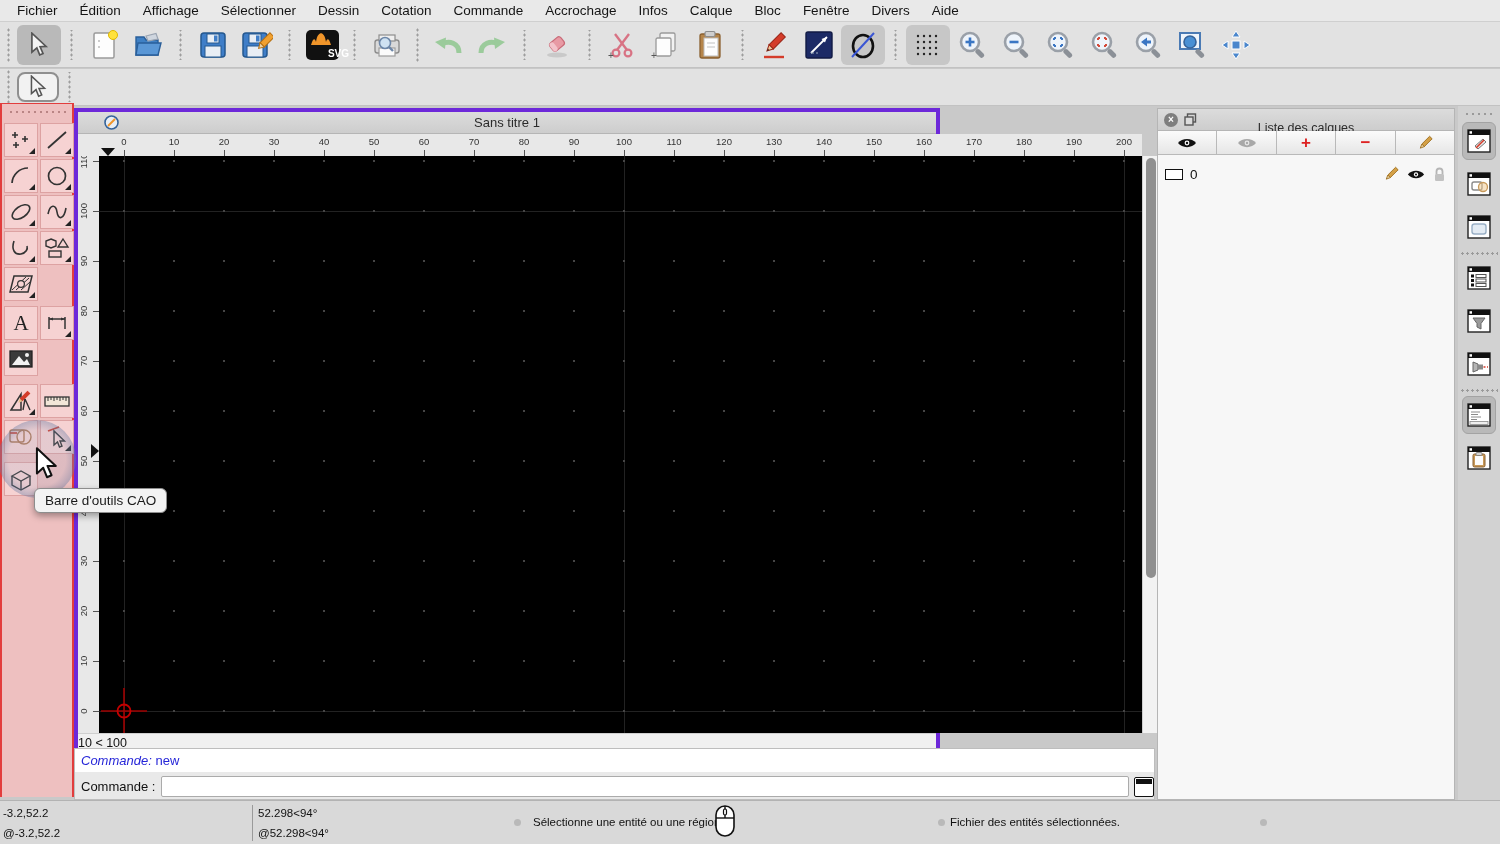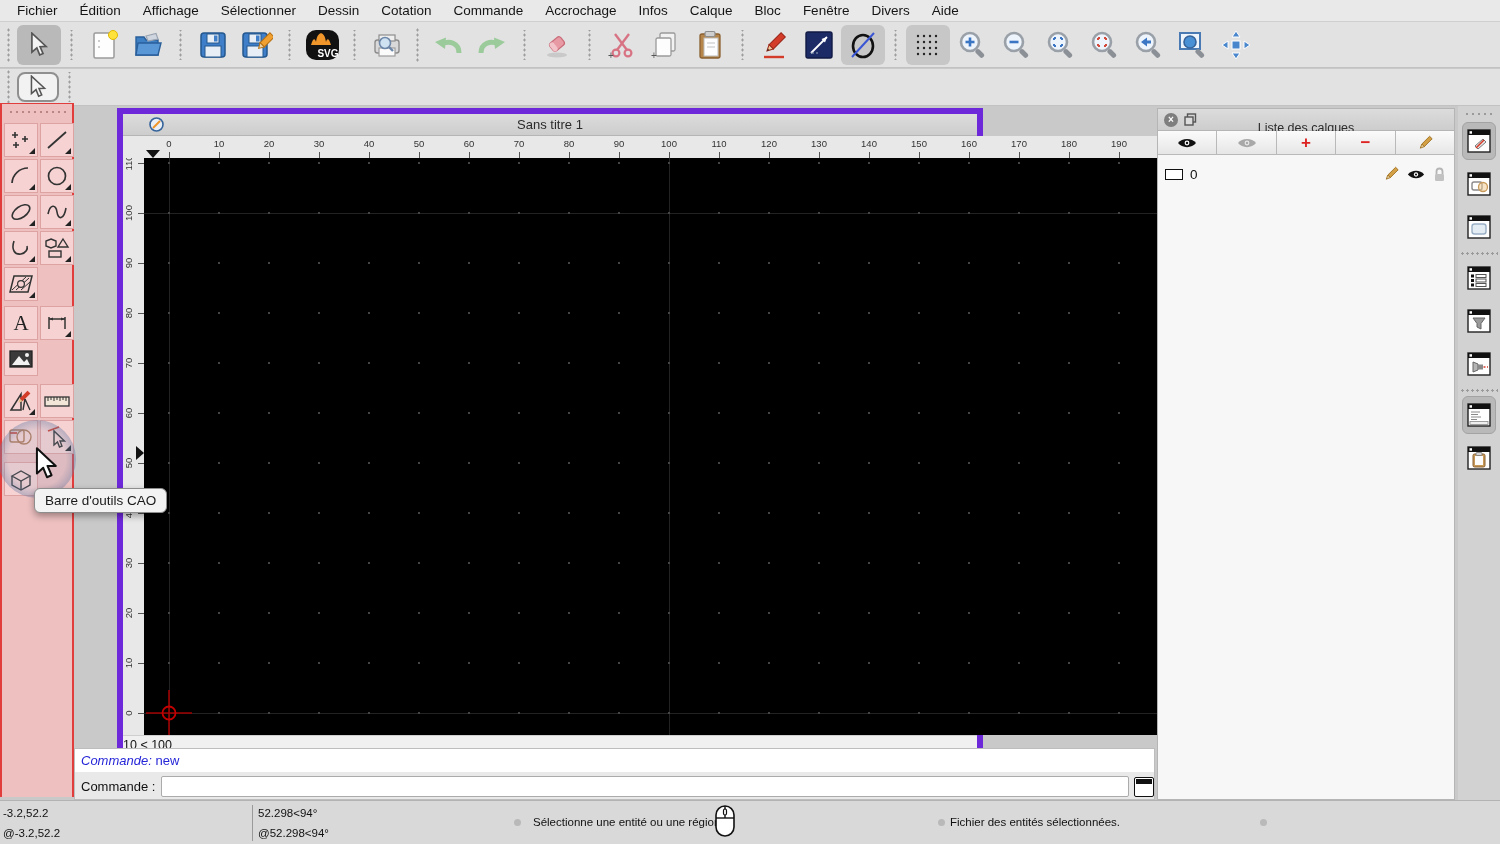--- a/index.html
+++ b/index.html
@@ -25,21 +25,21 @@
 
   
   .left-palette { position:absolute; left:0; top:103px; width:74px; height:694px; background:#eec0c0; border-left:2px solid #e23d3d; border-right:2px solid #e23d3d; border-top:1px solid #e23d3d; }
   .lp-handle { position:absolute; left:6px; top:6px; width:60px; height:4px;
           background-image:radial-gradient(circle,#b98585 1px,transparent 1.3px); background-size:6px 4px; }
   .lp-cell { position:absolute; width:34px; height:34px; background:#f6d2d2; border:1px solid #dda2a2; display:flex; align-items:center; justify-content:center; }
   .lp-cell .tri { position:absolute; right:2px; bottom:2px; width:0; height:0; border-left:6px solid transparent; border-bottom:6px solid #222; }
   .lp-cell svg { display:block; }
 
   
-  .doc-window { position:absolute; left:74px; top:108px; width:866px; height:640px; background:#e8e8e8; border:6px solid #6d28d9;margin-left:43px; }
+  .doc-window { position:absolute; left:74px; top:108px; width:866px; height:640px; background:#e8e8e8; border:4px solid #6d28d9; }
   .doc-titlebar { position:absolute; left:0; top:0; width:100%; height:22px; background:linear-gradient(#dcdcdc,#cdcdcd); border-bottom:1px solid #b5b5b5; display:flex; align-items:center; }
   .doc-title { position:absolute; left:0; right:0; text-align:center; font-size:13px; color:#2b2b2b; }
   .doc-appicon { position:absolute; left:26px; top:3px; }
   .ruler-corner { position:absolute; left:0; top:22px; width:21px; height:22px; background:#e8e8e8; }
   .h-ruler { position:absolute; left:21px; top:22px; width:1043px; height:22px; background:#e8e8e8; overflow:hidden; }
   .h-ruler .lab { position:absolute; top:2px; transform:translateX(-50%); font-size:9.5px; color:#333; }
   .h-ruler .tick { position:absolute; bottom:0; width:1px; height:6px; background:#555; }
   .h-marker { position:absolute; bottom:0; width:0; height:0; border-left:7px solid transparent; border-right:7px solid transparent; border-top:8px solid #111; }
   .v-ruler { position:absolute; left:0; top:44px; width:21px; height:577px; background:#e8e8e8; overflow:hidden; }
   .v-ruler .lab { position:absolute; left:-10px; width:30px; height:10px; text-align:center; font-size:9.5px; color:#333; transform:rotate(-90deg); }
@@ -186,21 +186,21 @@
             <rect x="6" y="16" width="16" height="11" fill="#e8eef5" stroke="#25588f" stroke-width="1"></rect>
             <g transform="rotate(45 24 12)">
               <rect x="21" y="2" width="6" height="14" fill="#f0a030" stroke="#b87010" stroke-width="1"></rect>
               <polygon points="21,16 27,16 24,21" fill="#e8d2a8" stroke="#b87010" stroke-width="1"></polygon>
             </g>
           </svg>
       </span>
     </div>
     <div class="vsep"></div>
     <div class="tbtn">
-      <span style="position:relative;width:30px;height:30px;background:#111;border-radius:10px;display:flex;flex-direction:column;align-items:flex-end;justify-content:flex-end;padding-left:33px;">
+      <span style="position:relative;width:30px;height:30px;background:#111;border-radius:5px;display:flex;flex-direction:column;align-items:center;justify-content:flex-end;padding-left:33px;">
         <svg width="24" height="14" viewBox="0 0 24 14" style="position:absolute;top:2px;left:3px;">
             <path d="M2,13 C4,6 6,6 7,10 C8,3 10,2 12,1 C14,2 16,3 17,10 C18,6 20,6 22,13 Z" fill="#f0952a"></path>
           </svg>
         <span style="color:#fff;font-weight:bold;font-size:10px;line-height:13px;">SVG</span>
       </span>
     </div>
     <div class="vsep"></div>
     <div class="tbtn">
       <span>
         <svg width="32" height="30" viewBox="0 0 32 30">

